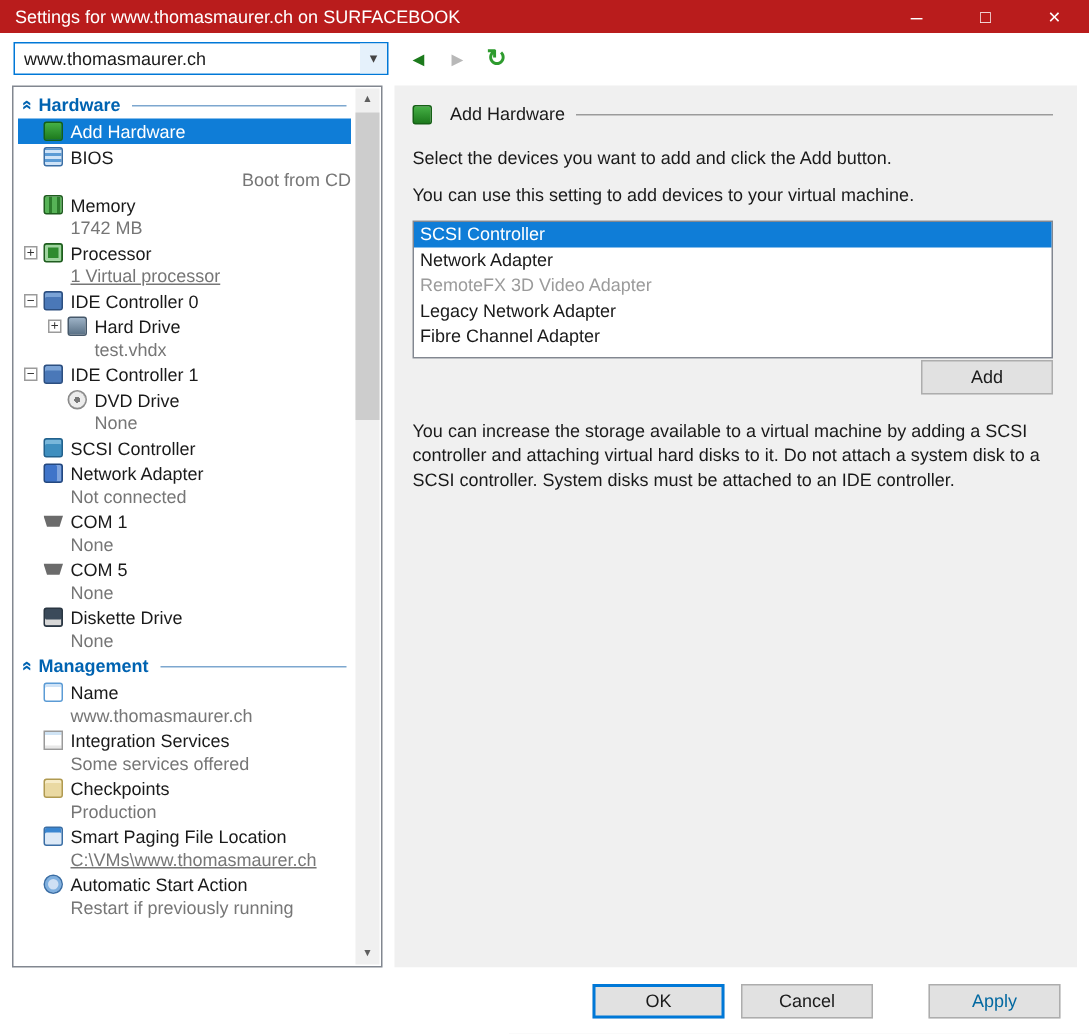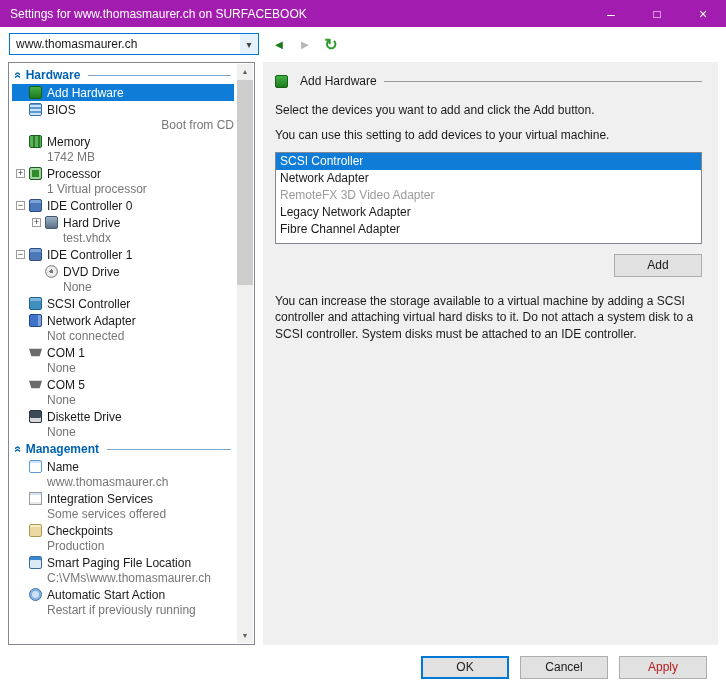--- a/index.html
+++ b/index.html
@@ -6,21 +6,21 @@
   html,body { margin:0; padding:0; }
   body {
     width:726px; height:689px;
     font-family:"Liberation Sans", sans-serif;
     font-size:12px; color:#1a1a1a;
     background:#fff;
   }
   .window { width:726px; height:689px; display:flex; flex-direction:column; background:#fff; overflow:hidden; }
 
   
-  .titlebar { height:27px; background:#a21caf; color:#fff; display:flex; align-items:center; flex:none; }
+  .titlebar { height:22px; background:#b91c1c; color:#fff; display:flex; align-items:center; flex:none; }
   .titlebar .title { flex:1; padding-left:10px; font-size:12px; white-space:nowrap; overflow:hidden; }
   .win-controls { display:flex; height:100%; }
   .win-btn { width:46px; height:100%; display:flex; align-items:center; justify-content:center; font-size:14px; color:#fff; cursor:default; }
   .win-btn.max span { font-size:12px; }
 
   
   .toolbar { height:34px; display:flex; align-items:center; padding:0 9px; flex:none; background:#fff; }
   .combo { width:250px; height:22px; border:1px solid #0078d7; background:#fff; display:flex; align-items:center; }
   .combo-text { flex:1; padding-left:6px; white-space:nowrap; overflow:hidden; }
   .combo-arrow { width:18px; height:100%; display:flex; align-items:center; justify-content:center; background:#e5f1fb; color:#444; font-size:10px; }
@@ -73,28 +73,28 @@
   
   .content { flex:1; background:#f0f0f0; padding:10px 16px 10px 12px; overflow:hidden; }
   .content-header { display:flex; align-items:center; gap:7px; margin:2px 0 14px 0; }
   .content-header .header-text { white-space:nowrap; }
   .content-header .header-rule { flex:1; height:1px; background:#9b9b9b; }
   .content p { margin:0 0 8px 0; line-height:1.4; }
   .listbox { background:#fff; border:1px solid #828790; margin:6px 0 0 0; padding-bottom:5px; }
   .lb-row { height:17px; line-height:17px; padding-left:4px; white-space:nowrap; }
   .lb-row.selected { background:#0f7dd7; color:#fff; }
   .lb-row.disabled { color:#9b9b9b; }
-  .add-row { display:flex; justify-content:flex-end; margin-top:10px; }
+  .add-row { display:flex; justify-content:flex-end; margin-top:1px; }
   .btn { width:88px; height:23px; background:#e1e1e1; border:1px solid #adadad; font-family:"Liberation Sans",sans-serif; font-size:12px; color:#1a1a1a; padding:0; }
   .desc { margin-top:16px !important; }
 
   
   .footer { height:44px; flex:none; display:flex; align-items:center; justify-content:flex-end; gap:11px; padding-right:19px; background:#fff; }
   .btn.ok { border:2px solid #0078d7; }
-  .btn.disabled { color:#b91c1c; }
+  .btn.disabled { color:#0369a1;margin-left:26px; }
 </style>
 </head>
 <body>
 
 <div class="window">
 
   <div class="titlebar">
     <span class="title">Settings for www.thomasmaurer.ch on SURFACEBOOK</span>
     <div class="win-controls">
       <div class="win-btn">
@@ -145,21 +145,21 @@
             <span class="exp-spacer"></span>
             <span class="ti icon-memory"></span>
             <span class="lbl">Memory</span>
           </div>
           <div class="tree-sub" style="padding-left: 35px;">1742 MB</div>
           <div class="tree-row" style="padding-left: 4px;">
             <span class="exp">+</span>
             <span class="ti icon-processor"></span>
             <span class="lbl">Processor</span>
           </div>
-          <div class="tree-sub" style="padding-left: 35px;">1 Virtual processor</div>
+          <div class="tree-sub" style="padding-left: 35px; text-decoration: underline;">1 Virtual processor</div>
           <div class="tree-row" style="padding-left: 4px;">
             <span class="exp">−</span>
             <span class="ti icon-ide-controller"></span>
             <span class="lbl">IDE Controller 0</span>
           </div>
           <div class="tree-row" style="padding-left: 20px;">
             <span class="exp">+</span>
             <span class="ti icon-hard-drive"></span>
             <span class="lbl">Hard Drive</span>
           </div>
@@ -225,21 +225,21 @@
             <span class="exp-spacer"></span>
             <span class="ti icon-checkpoints"></span>
             <span class="lbl">Checkpoints</span>
           </div>
           <div class="tree-sub" style="padding-left: 35px;">Production</div>
           <div class="tree-row" style="padding-left: 4px;">
             <span class="exp-spacer"></span>
             <span class="ti icon-smart-paging"></span>
             <span class="lbl">Smart Paging File Location</span>
           </div>
-          <div class="tree-sub" style="padding-left: 35px;">C:\VMs\www.thomasmaurer.ch</div>
+          <div class="tree-sub" style="padding-left: 35px; text-decoration: underline;">C:\VMs\www.thomasmaurer.ch</div>
           <div class="tree-row" style="padding-left: 4px;">
             <span class="exp-spacer"></span>
             <span class="ti icon-auto-start"></span>
             <span class="lbl">Automatic Start Action</span>
           </div>
           <div class="tree-sub" style="padding-left: 35px;">Restart if previously running</div>
         </div>
       <div class="vscroll">
         <div class="vs-arrow">▲</div>
         <div class="vs-thumb"></div>

